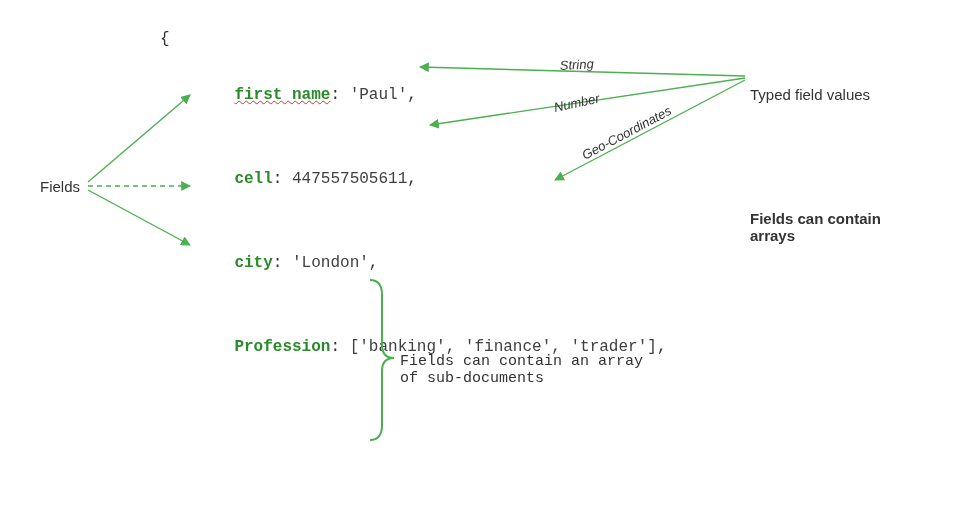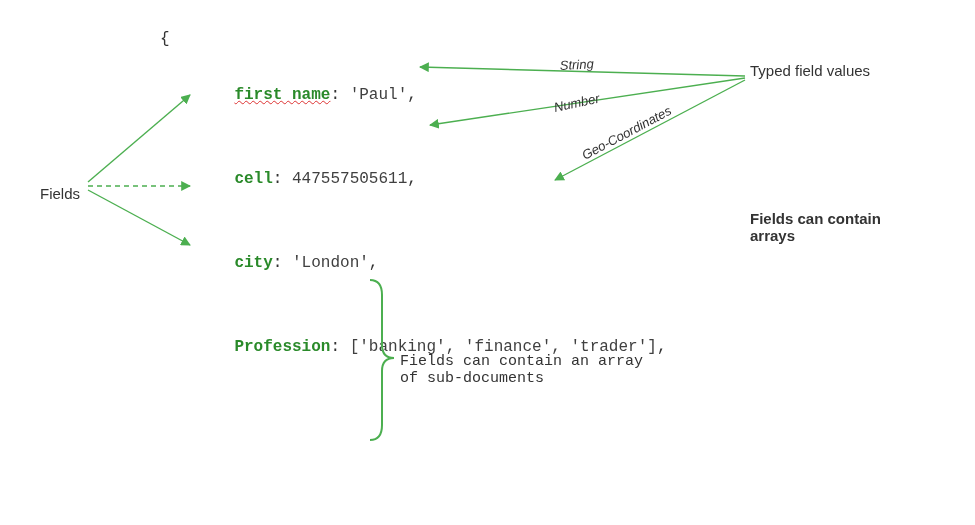--- a/index.html
+++ b/index.html
@@ -60,22 +60,22 @@
     <span class="key">city</span><span class="punct">: </span><span class="val">'London'</span><span class="punct">,</span>
   </div>
 
 
   <div class="line indent1">
     <span class="key">Profession</span><span class="punct">: </span><span class="val">['banking', 'finance', 'trader']</span><span class="punct">,</span>
   </div>
 
 </div>
 
-<div class="label" style="left:40px; top:185px;">Fields</div>
-<div class="label" style="left:750px; top:62px;">Typed field values</div>
+<div class="label" style="left:40px; top:178px;">Fields</div>
+<div class="label" style="left:750px; top:86px;">Typed field values</div>
 <div class="label" style="left:750px; top:210px; width:170px;font-weight:bold;">Fields can contain arrays</div>
 <div class="label" style="left:400px; top:353px; font-family:Liberation Mono, monospace; width:260px;">Fields can contain an array of sub-documents</div>
 
 <svg class="overlay" width="975" height="525">
   <defs>
     <marker id="arr-green" viewBox="0 0 10 10" refX="9" refY="5" markerWidth="7" markerHeight="7" orient="auto-start-reverse">
       <path d="M 0 0 L 10 5 L 0 10 z" fill="#4caf50"></path>
     </marker>
   </defs>
 

